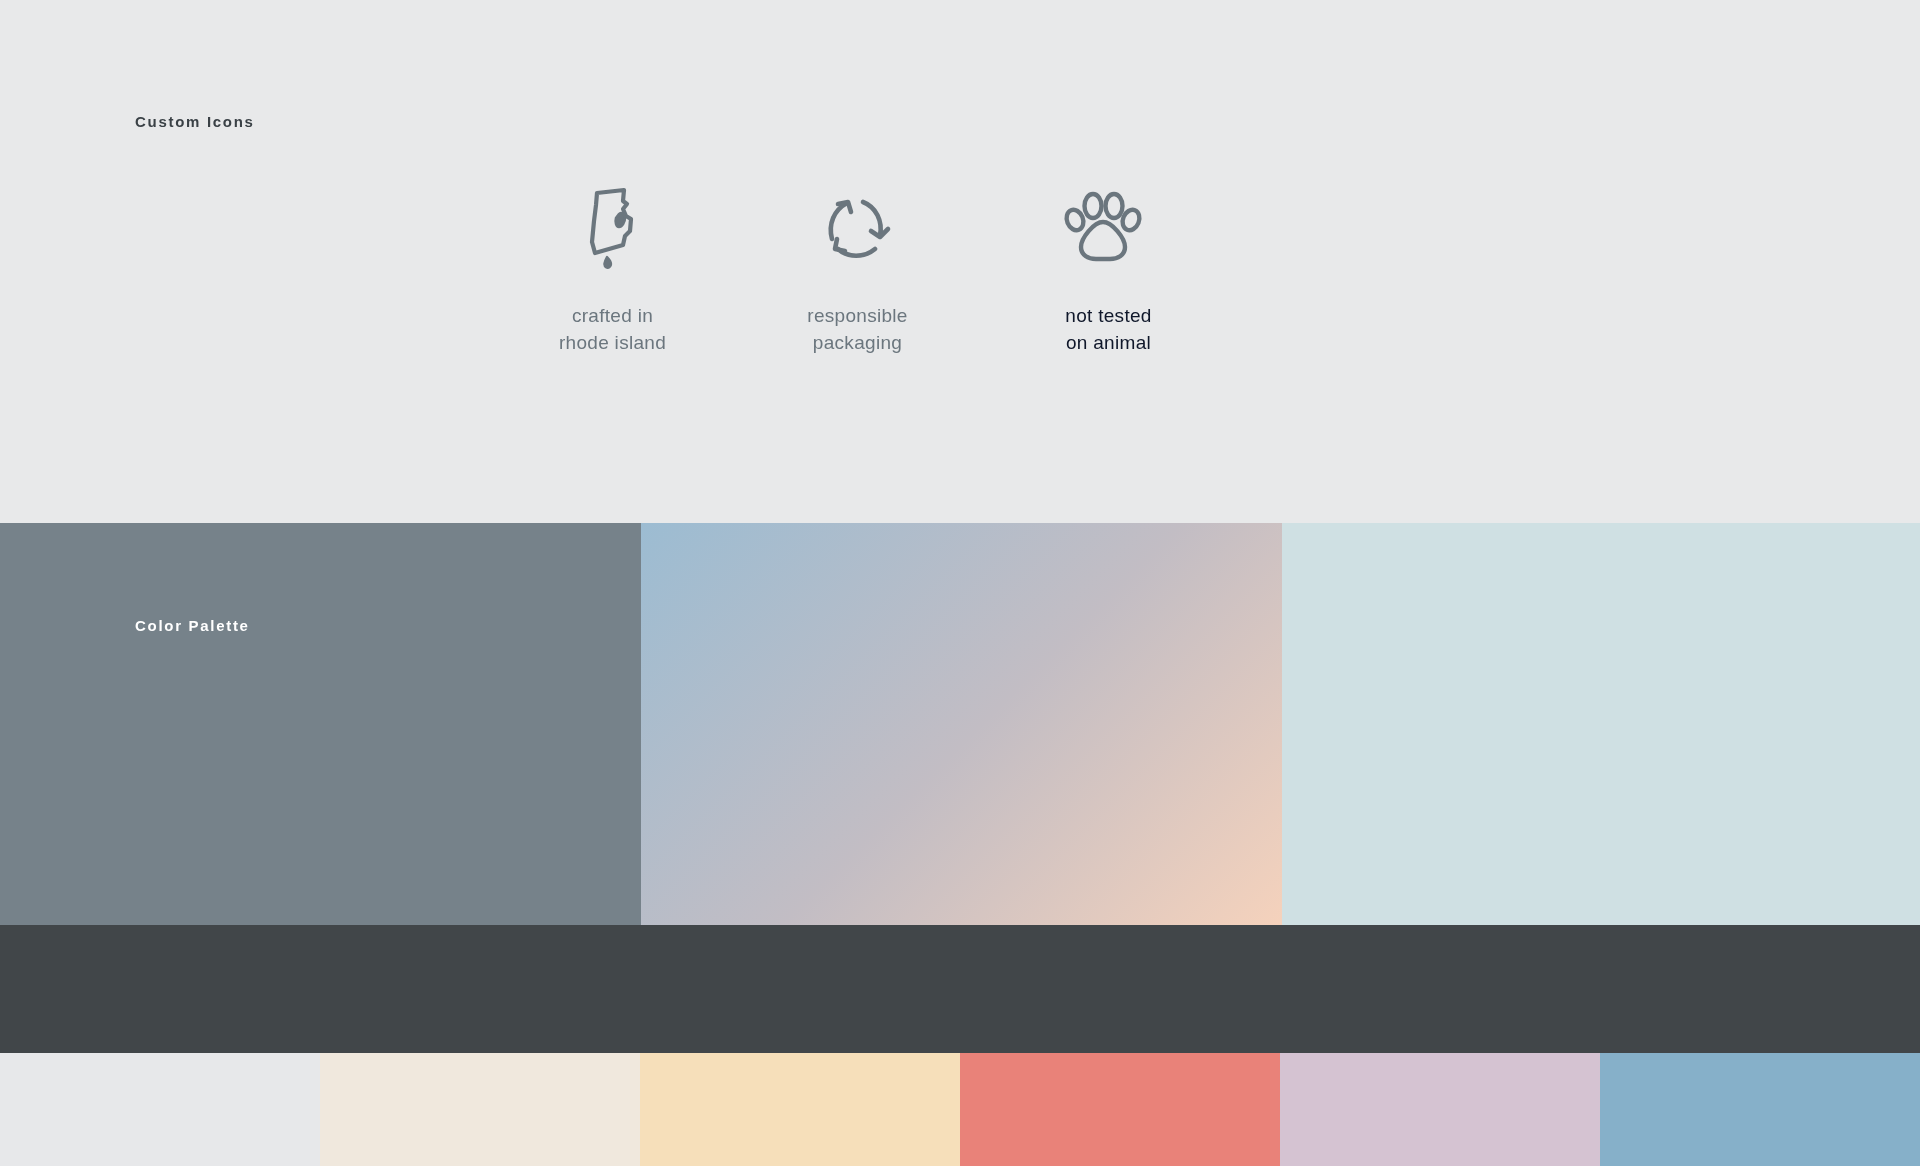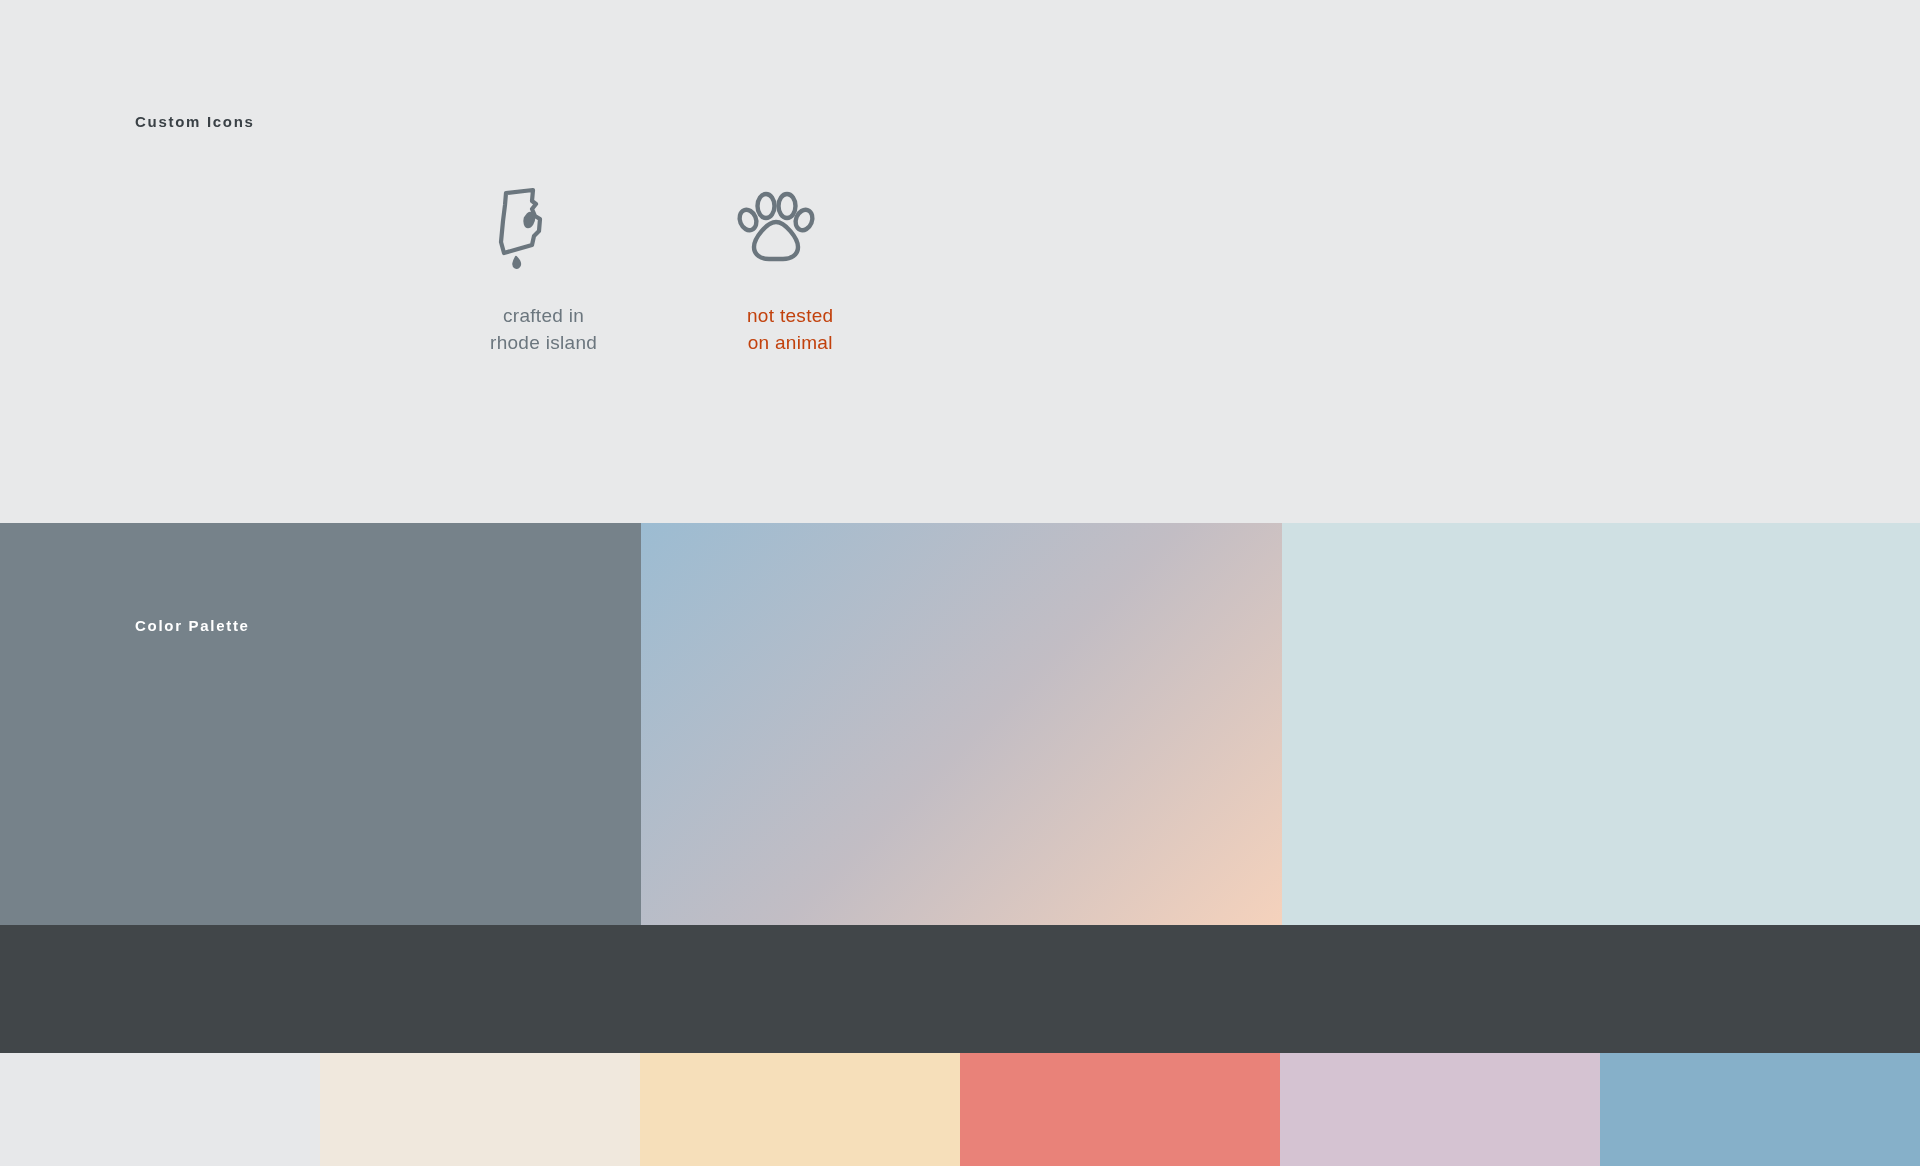--- a/index.html
+++ b/index.html
@@ -22,21 +22,21 @@
   }
   .icons-label{left:135px;top:113px;}
 
   .icon-row{
     position:absolute;left:490px;top:185px;
     width:980px;height:180px;
     display:flex;justify-content:flex-start;align-items:flex-start;
   }
   .icon-cell{
     width:245px;
-    display:flex;flex-direction:column;align-items:flex-start;
+    display:flex;flex-direction:column;align-items:center;
   }
   .icon-glyph{
     height:85px;display:flex;align-items:center;justify-content:center;
   }
   .icon-caption{
     margin-top:33px;
     font-size:19px;line-height:1.42;color:#6b767e;
     text-align:center;letter-spacing:.3px;white-space:pre-line;
   }
 
@@ -84,34 +84,51 @@
             <path d="M16 6 L43 3 L42 14 L46 17 L42 22 L45 29 L50 32 L49 44 L44 49 L42 58
                      L28 62 L14 66 L11 55 L13 34 L15 18 Z"></path>
             <path d="M38 27 C41 25 44 27 44 31 C44 35 41 40 38 40 C35 40 34 35 35 31 Z" fill="#6b767e" stroke-width="2.6"></path>
             <path d="M26 70 C30 74 31 77 29 79.5 C27 82 23 80.5 23.5 76.5 C23.8 74 25 71.8 26 70 Z" fill="#6b767e" stroke-width="2.4"></path>
           </svg>
         </div>
         <div class="icon-caption" style="color: rgb(107, 118, 126);">crafted in
 rhode island</div>
       </div>
 
+      <div class="icon-cell">
+        <div class="icon-glyph">
+          <svg width="76" height="74" viewBox="0 0 76 74" fill="none" stroke="#6b767e" stroke-width="4.6" stroke-linecap="round" stroke-linejoin="round">
+
+            <path d="M12 48 C8 33 14 19 27 12"></path>
+            <path d="M18 13 L28 11 L31 21"></path>
+
+            <path d="M43 11 C56 16 63 30 60 45"></path>
+            <path d="M68 38 L60 46 L51 40"></path>
+
+            <path d="M55 58 C44 67 28 67 18 58"></path>
+            <path d="M17 48 L15 58 L25 60"></path>
+          </svg>
+        </div>
+        <div class="icon-caption" style="color: rgb(107, 118, 126);">responsible
+packaging</div>
+      </div>
 
 
       <div class="icon-cell">
         <div class="icon-glyph">
           <svg width="82" height="74" viewBox="0 0 82 74" fill="none" stroke="#6b767e" stroke-width="4.4" stroke-linecap="round" stroke-linejoin="round">
             <ellipse cx="31" cy="15" rx="8.5" ry="12"></ellipse>
             <ellipse cx="52" cy="15" rx="8.5" ry="12"></ellipse>
             <ellipse cx="13" cy="29" rx="8" ry="10.5" transform="rotate(-22 13 29)"></ellipse>
             <ellipse cx="69" cy="29" rx="8" ry="10.5" transform="rotate(22 69 29)"></ellipse>
             <path d="M41 31 C50 31 63 47 63 56 C63 64 56 68 48 68 L34 68
                      C26 68 19 64 19 56 C19 47 32 31 41 31 Z"></path>
           </svg>
         </div>
-        <div class="icon-caption" style="color: #c2410c; margin-left: 12px;">not tested
+        <div class="icon-caption" style="color: #0f172a; margin-left: 12px;">not tested
 on animal</div>
       </div>
 
     </div>
   </div>
 
   <div class="palette-row">
     <div class="palette-block block-solid-1" style="background: rgb(118, 130, 138);"></div>
     <div class="palette-block block-gradient" style="background: linear-gradient(135deg, rgb(156, 188, 210) 0%, rgb(194, 189, 196) 52%, rgb(245, 210, 188) 100%);"></div>
     <div class="palette-block block-solid-2" style="background: rgb(207, 224, 227);"></div>

